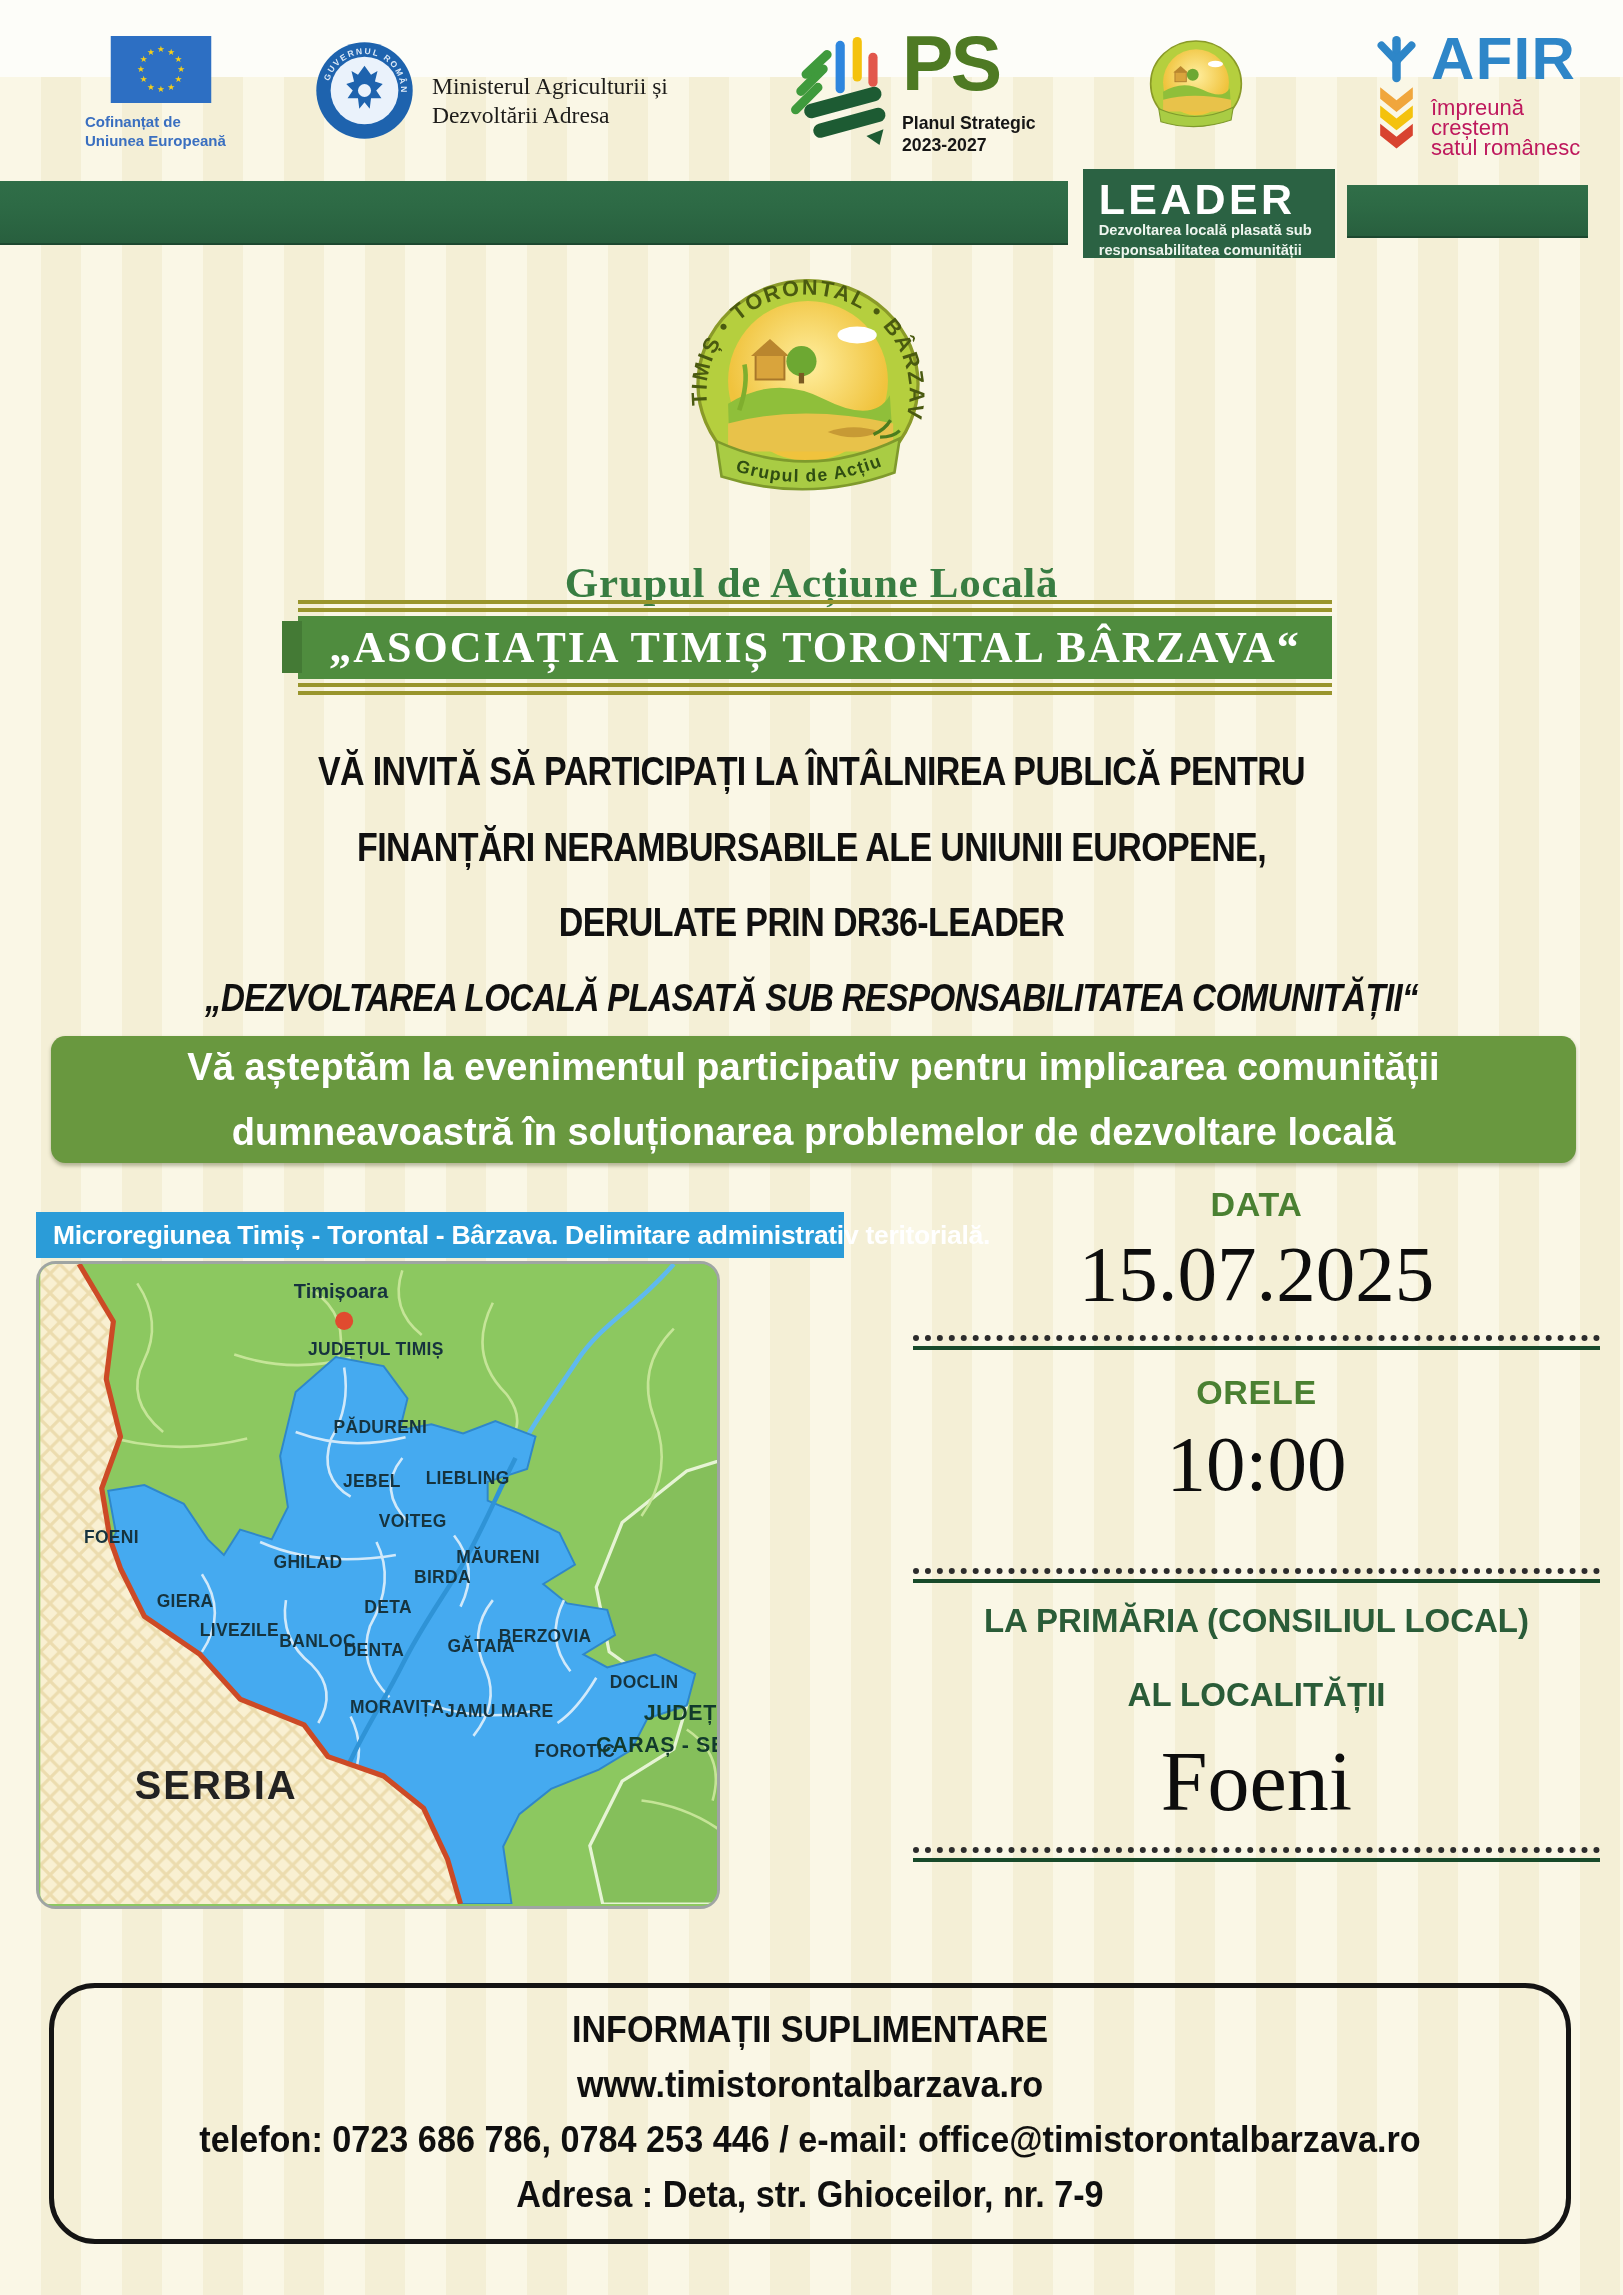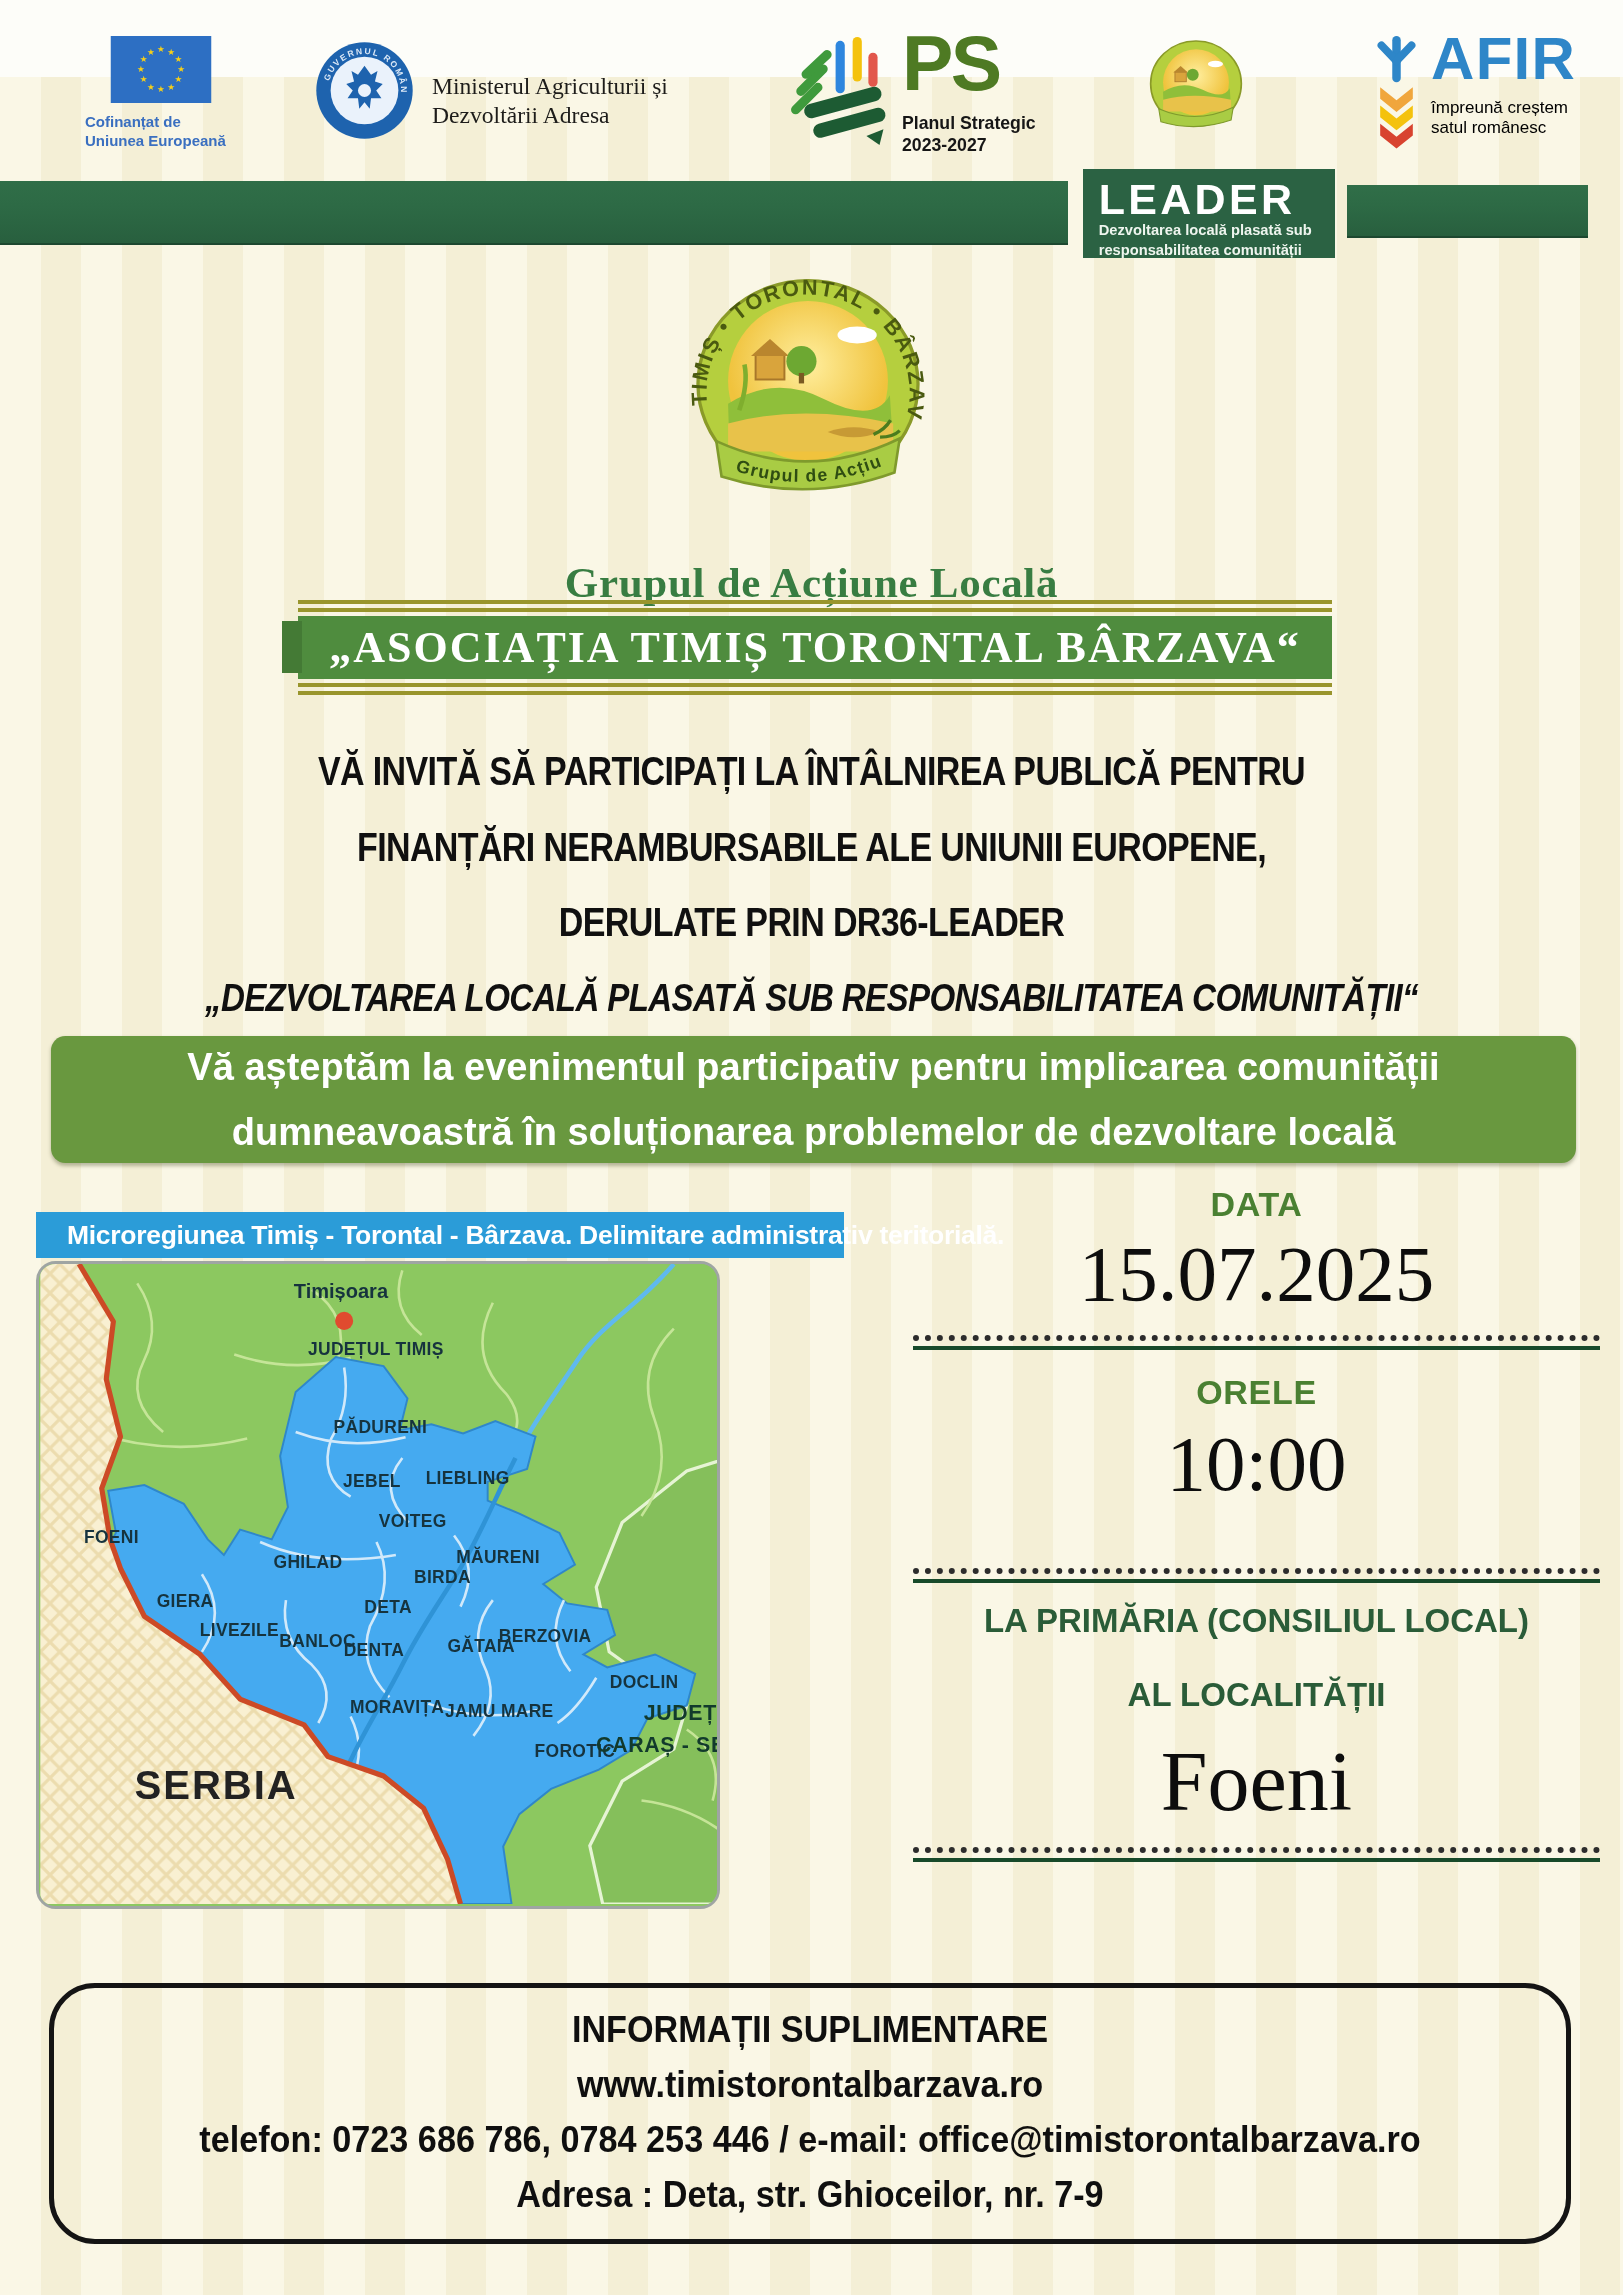--- a/index.html
+++ b/index.html
@@ -11,40 +11,40 @@
   .abs{position:absolute;}
   .serif{font-family:"Liberation Serif","DejaVu Serif",serif;}
   .ctr{text-align:center;}
   
   #topband{left:0;top:0;width:1623px;height:77px;background:#fdfdf9;}
   .eu-caption{font-size:15px;line-height:19px;color:#3a6fc0;font-weight:bold;text-align:left;}
   .ministry{font-family:"Liberation Serif","DejaVu Serif",serif;font-size:23.6px;line-height:29px;color:#1d1c1a;}
   .ps-acronym{font-size:77px;font-weight:bold;color:#4e7a23;line-height:65px;letter-spacing:-2.6px;}
   .ps-sub{font-size:17.7px;font-weight:bold;color:#161616;line-height:21.6px;}
   .afir-acronym{font-size:60px;font-weight:bold;color:#2e86c8;line-height:56px;letter-spacing:1.3px;}
-  .afir-tag{font-size:17px;color:#000000;line-height:20px;}
+  .afir-tag{font-size:22px;color:#be185d;line-height:20px;}
   
   .greenbar{background:linear-gradient(#306e48,#2d6a45 40%,#285f3e);box-shadow:0 2px 0 #1d4830;}
   #leaderbox{background:#2b6243;color:#fff;text-align:left;padding:9.2px 13px 6.5px 15.7px;box-sizing:border-box;}
   #leaderbox .big{font-size:43px;font-weight:bold;letter-spacing:3.3px;line-height:43px;}
   #leaderbox .small{font-size:14.7px;line-height:19.6px;font-weight:bold;color:#eef5ee;}
   
   #main-title{left:0;top:558px;width:1623px;font-size:43px;font-weight:bold;color:#387d42;letter-spacing:0.7px;}
   #assoc-wrap{left:298px;top:600px;width:1034px;}
   .goldline{height:0;border-top:4.6px solid #99952c;border-bottom:4.6px solid #99952c;padding-top:3.9px;background:transparent;}
   #assoc-band{position:relative;margin:3.9px 0;background:#4f8c3e;height:63px;display:flex;align-items:center;justify-content:center;}
   #assoc-tail{position:absolute;left:-15.7px;top:5.2px;width:19.6px;height:52px;background:#447a35;}
   #assoc-band span{font-family:"Liberation Serif","DejaVu Serif",serif;font-weight:bold;color:#fff;font-size:44px;letter-spacing:2px;white-space:nowrap;}
   
   .invite{left:0;width:1623px;font-weight:bold;font-size:37px;color:#101010;transform:scale(0.92,1.1);letter-spacing:-0.7px;white-space:nowrap;}
   .invite.it{font-style:italic;font-size:36px;}
   
   #event-banner{left:51px;top:1036px;width:1525px;height:127px;background:#69983f;border-radius:14.4px;box-shadow:0 2.6px 3.9px rgba(60,70,30,.35);color:#fff;font-weight:bold;font-size:38px;display:flex;flex-direction:column;justify-content:center;gap:22px;text-align:center;}
   
-  #map-titlebar{left:36px;top:1212px;width:808px;height:46px;background:#2b9cd8;color:#fff;font-weight:bold;font-size:26.5px;display:flex;align-items:center;padding-left:31px;box-sizing:border-box;white-space:nowrap;letter-spacing:-0.3px;}
+  #map-titlebar{left:36px;top:1212px;width:808px;height:46px;background:#2b9cd8;color:#fff;font-weight:bold;font-size:26.5px;display:flex;align-items:center;padding-left:17px;box-sizing:border-box;white-space:nowrap;letter-spacing:-0.3px;}
   #map-frame{left:36px;top:1261px;width:684px;height:648px;border-radius:19.6px;border:3.9px solid #9fa5a3;box-sizing:border-box;overflow:hidden;background:#8cc860;}
   .mlabel{font-family:"Liberation Sans",sans-serif;font-weight:bold;fill:#16333e;font-size:27px;text-anchor:middle;letter-spacing:0.5px;}
   .mcity{font-size:31px;letter-spacing:0;}
   .mcounty{font-size:33px;fill:#123a2c;letter-spacing:1px;}
   .mserbia{font-size:62px;fill:#222;letter-spacing:3px;}
   
   .sched-label{left:913px;width:687px;font-size:34px;font-weight:bold;color:#4a8032;letter-spacing:0.7px;}
   .sched-value{left:913px;width:687px;font-family:"Liberation Serif","DejaVu Serif",serif;font-size:79px;color:#0d0d0d;}
   .sep{left:913px;width:687px;height:4.6px;border-top:6.5px dotted #2c2c2c;border-bottom:4.6px solid #174a2a;}
   .loc-line{left:913px;width:687px;font-size:33px;font-weight:bold;color:#2a5c38;letter-spacing:0;}

